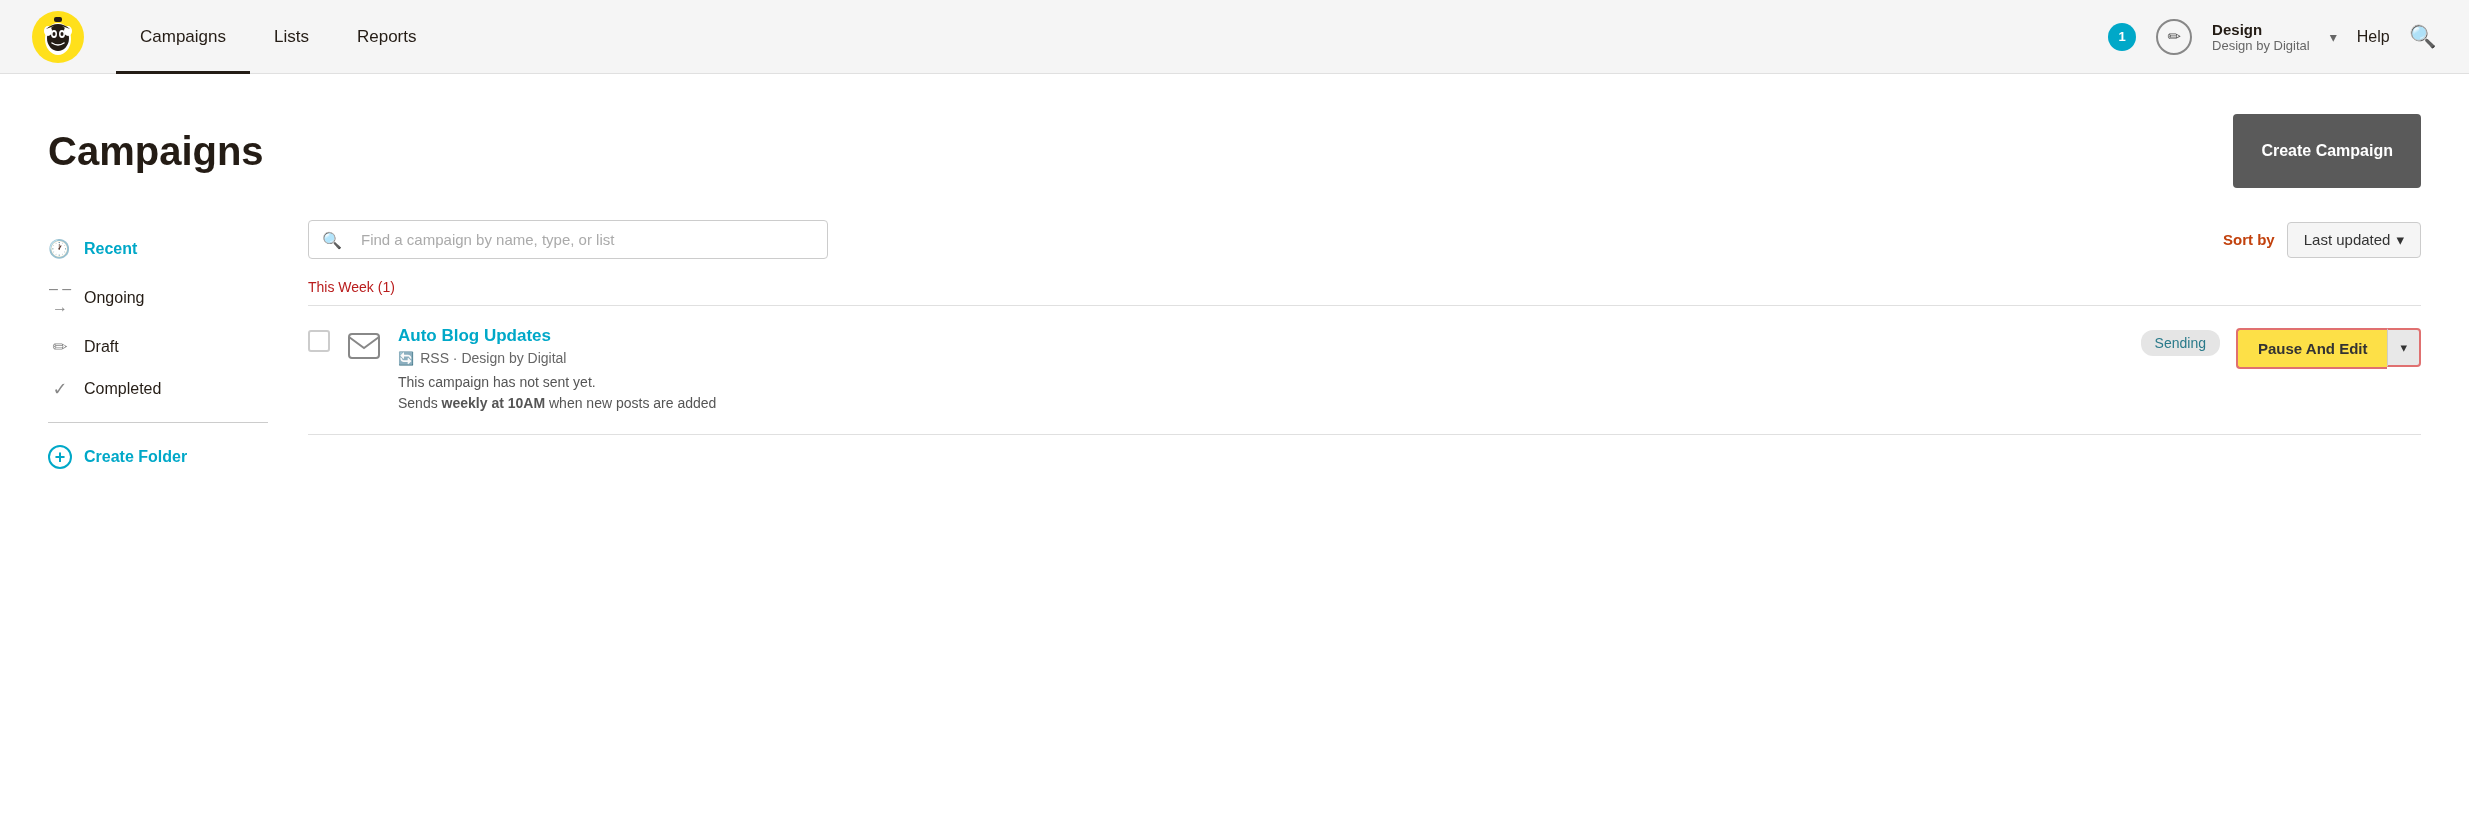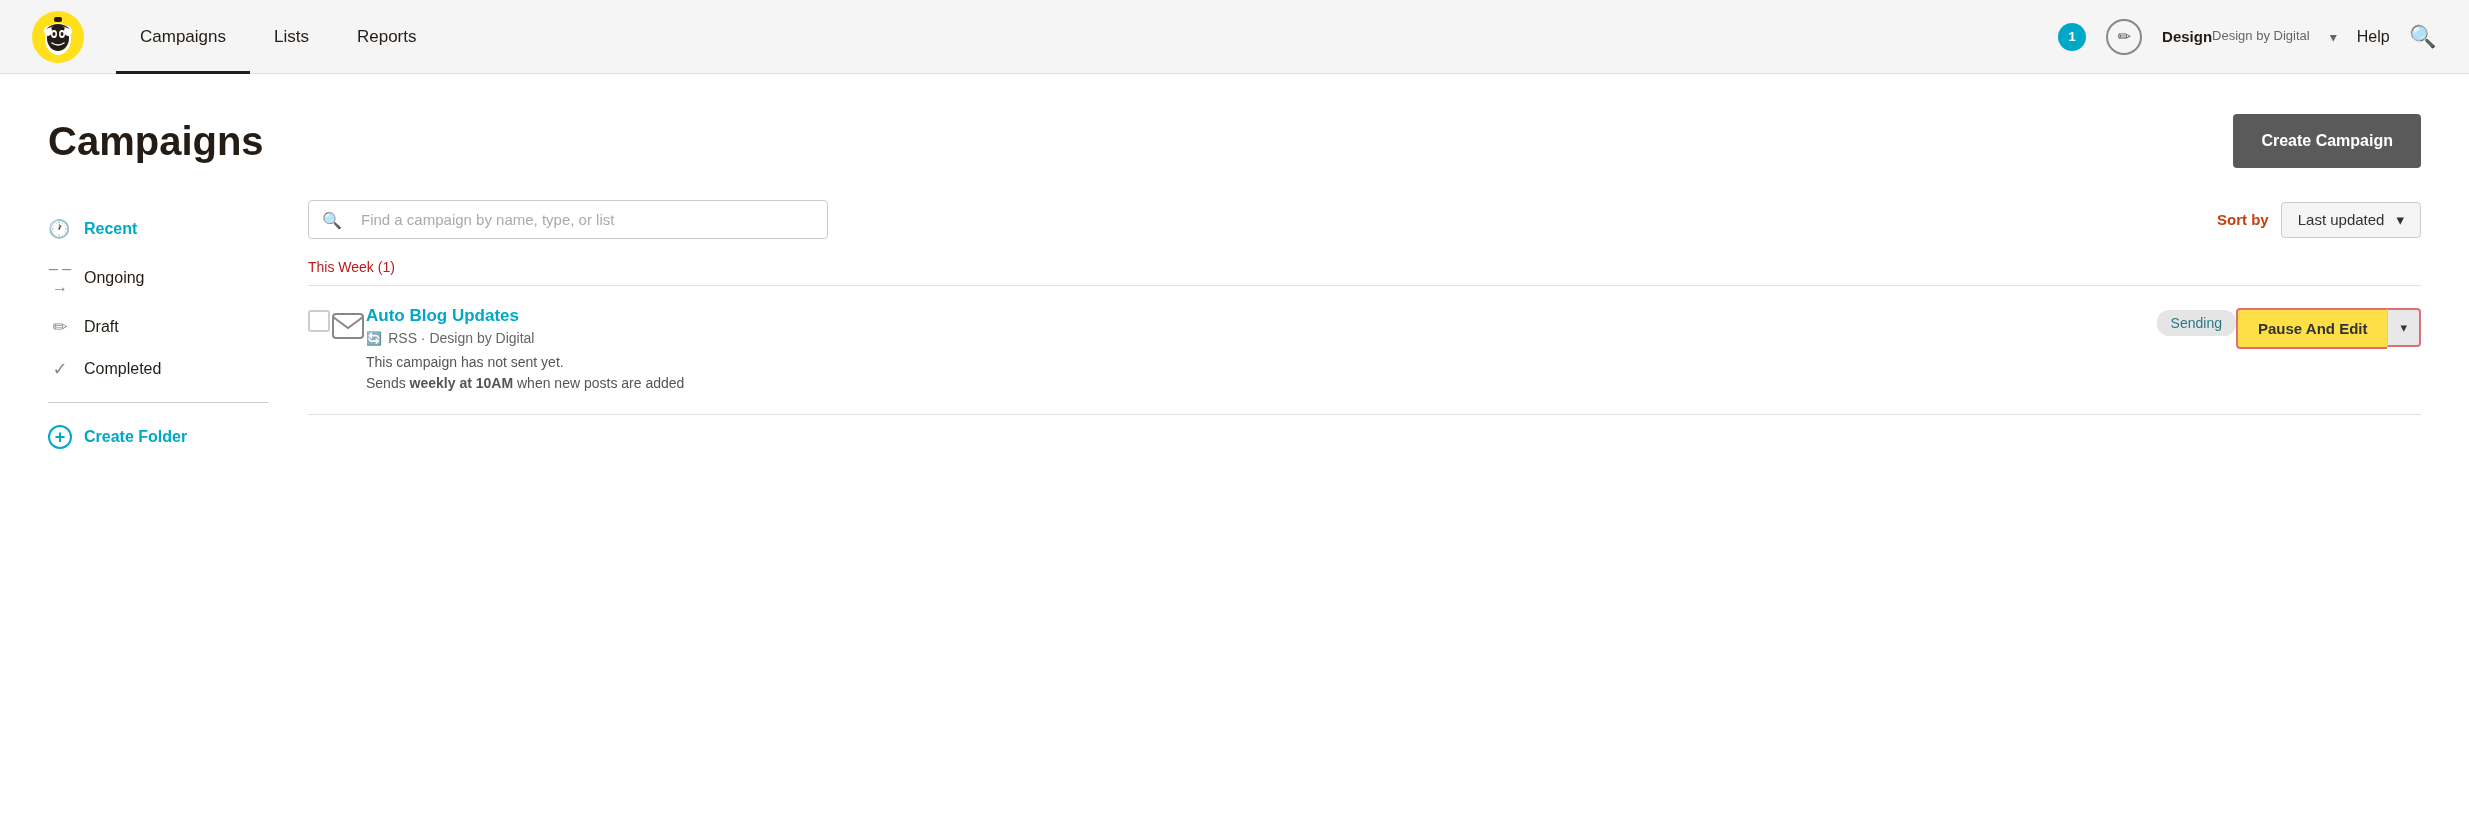--- a/index.html
+++ b/index.html
@@ -71,21 +71,21 @@
       border-radius: 50%;
       border: 2px solid #888;
       display: flex;
       align-items: center;
       justify-content: center;
       font-size: 16px;
       color: #555;
     }
     .account-info {
       display: flex;
-      flex-direction: row;
+      flex-direction: column;
       font-size: 14px;
     }
     .account-name { font-weight: 700; font-size: 15px; }
     .account-sub { color: #666; font-size: 13px; }
     .dropdown-arrow { color: #666; font-size: 14px; cursor: pointer; }
     .help-btn {
       font-size: 16px;
       font-weight: 500;
       color: #241c15;
       cursor: pointer;
@@ -109,21 +109,21 @@
     .page-title {
       font-size: 40px;
       font-weight: 700;
       color: #241c15;
     }
     .create-campaign-btn {
       background: #5a5a5a;
       color: #fff;
       border: none;
       border-radius: 4px;
-      padding: 18px 28px;
+      padding: 28px 28px;
       font-size: 16px;
       font-weight: 600;
       cursor: pointer;
     }
 
     
     .main-content {
       display: flex;
       padding: 0 48px;
       gap: 40px;
@@ -211,41 +211,42 @@
     .sort-label { font-size: 15px; color: #c2410c; font-weight: bold; }
     .sort-btn {
       background: #f5f5f5;
       border: 1px solid #ccc;
       border-radius: 4px;
       padding: 8px 16px;
       font-size: 15px;
       cursor: pointer;
       display: flex;
       align-items: center;
-      gap: 12px;
+      gap: 6px;
       color: #333;
     }
 
     .section-label {
       font-size: 14px;
       color: #b91c1c;
       margin-bottom: 10px;
     }
     .section-divider {
       border: none;
       border-top: 1px solid #e0e0e0;
       margin-bottom: 0;
     }
 
     
     .campaign-row {
       display: flex;
       align-items: flex-start;
       padding: 20px 0;
       border-bottom: 1px solid #e0e0e0;
+      gap: 16px;
     }
     .campaign-checkbox {
       width: 22px;
       height: 22px;
       border: 2px solid #ccc;
       border-radius: 3px;
       margin-top: 4px;
       flex-shrink: 0;
       cursor: pointer;
     }

